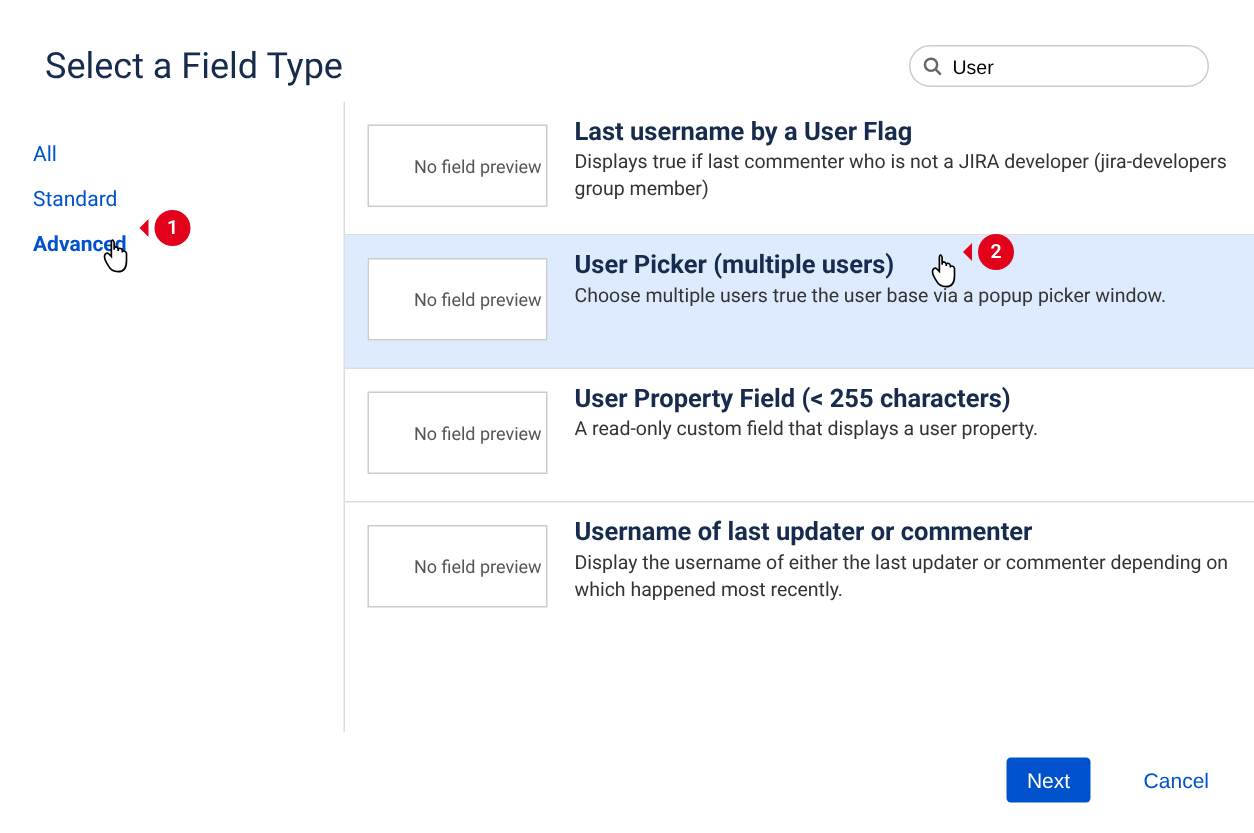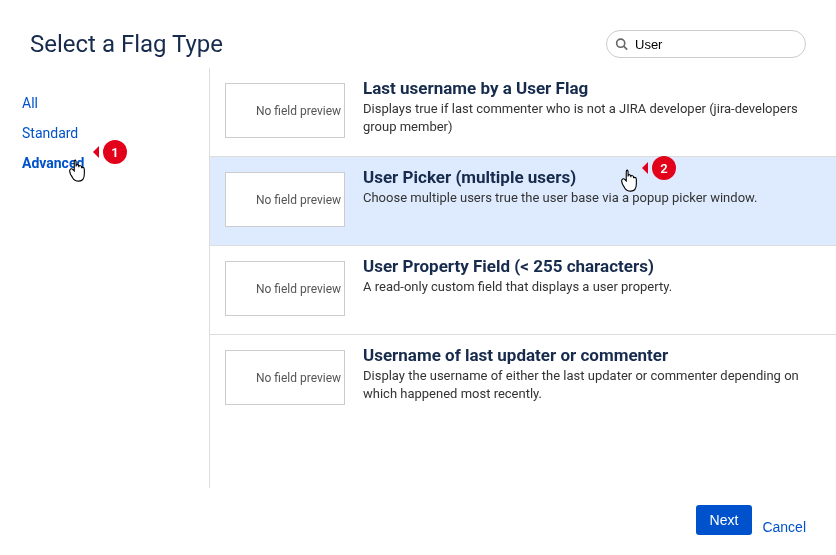--- a/index.html
+++ b/index.html
@@ -40,21 +40,21 @@
       top: 50%;
       transform: translateY(-50%);
       width: 13px;
       height: 13px;
       color: #666;
     }
     .main {
       display: flex;
     }
     .sidebar {
-      width: 210px;
+      width: 230px;
       padding: 20px 0 0 22px;
       border-right: 1px solid #ddd;
       min-height: 420px;
       position: relative;
     }
     .sidebar-item {
       display: block;
       color: #0052CC;
       font-size: 14px;
       padding: 7px 0;
@@ -107,22 +107,22 @@
     .field-desc {
       font-size: 13px;
       color: #333;
       line-height: 1.4;
     }
     .footer {
       position: absolute;
       right: 30px;
       bottom: 20px;
       display: flex;
-      align-items: flex-end;
-      gap: 10px;
+      align-items: center;
+      gap: 35px;
     }
     .btn-primary {
       background: #0052CC;
       color: #fff;
       border: none;
       padding: 7px 14px;
       border-radius: 3px;
       font-size: 14px;
       cursor: pointer;
     }
@@ -163,21 +163,21 @@
       position: absolute;
       width: 22px;
       height: 26px;
       pointer-events: none;
     }
   </style>
 </head>
 <body>
 
 <div class="header">
-  <h1 class="page-title">Select a Flag Type</h1>
+  <h1 class="page-title">Select a Field Type</h1>
   <div class="search-wrap">
     <svg class="search-icon" viewBox="0 0 16 16" fill="none" stroke="currentColor" stroke-width="2">
       <circle cx="7" cy="7" r="5"></circle>
       <line x1="11" y1="11" x2="15" y2="15"></line>
     </svg>
     <input type="text" class="search-input" value="User" style="">
   </div>
 </div>
 
 <div class="main">

